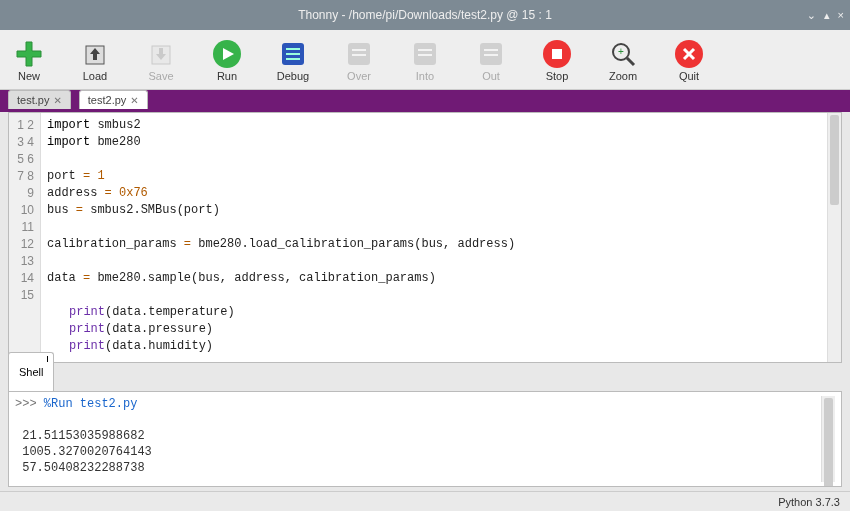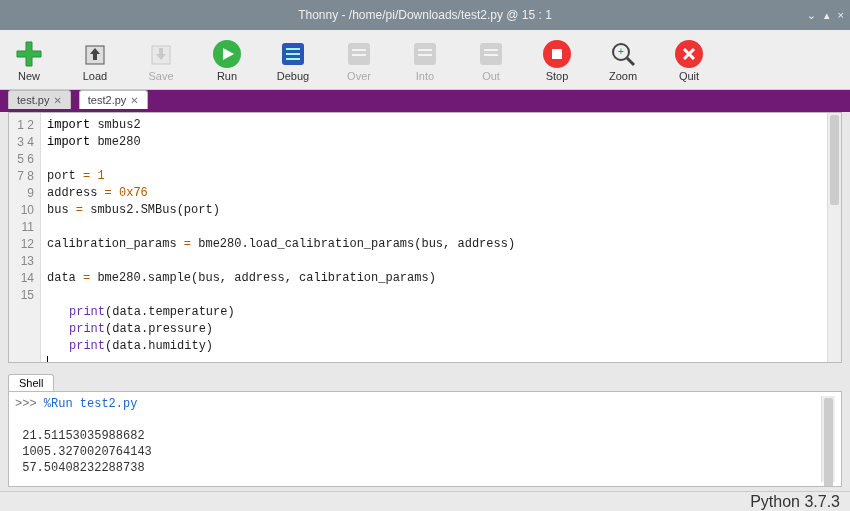--- a/index.html
+++ b/index.html
@@ -139,21 +139,21 @@
   .fn { color: #6a2ea8; margin-left: 22px; }
   .ident { color: #222; }
   .cursor { border-left: 1px solid #000; }
   .shell-tabs {
     height: 22px;
     display: flex;
     align-items: flex-end;
     padding-left: 8px;
   }
   .shell-tab {
-    padding: 2px 10px;
+    padding: 13px 10px;
     font-size: 11px;
     background: #fff;
     border: 1px solid #bbb;
     border-bottom: none;
     border-radius: 3px 3px 0 0;
   }
   .shell {
     margin: 0 8px 4px 8px;
     border: 1px solid #bbb;
     background: #fff;
@@ -172,21 +172,21 @@
   .magic { color: #1a66cc; }
   .out { color: #333; }
   .statusbar {
     height: 20px;
     background: #eaeaea;
     border-top: 1px solid #ccc;
     display: flex;
     justify-content: flex-end;
     align-items: center;
     padding: 0 10px;
-    font-size: 16px;
+    font-size: 11px;
     color: #333;
   }
 </style>
 </head>
 <body>
 
 <div class="titlebar">
   <div class="title">Thonny  -  /home/pi/Downloads/test2.py  @  15 : 1</div>
   <div class="win-controls">
     <span>⌄</span>

